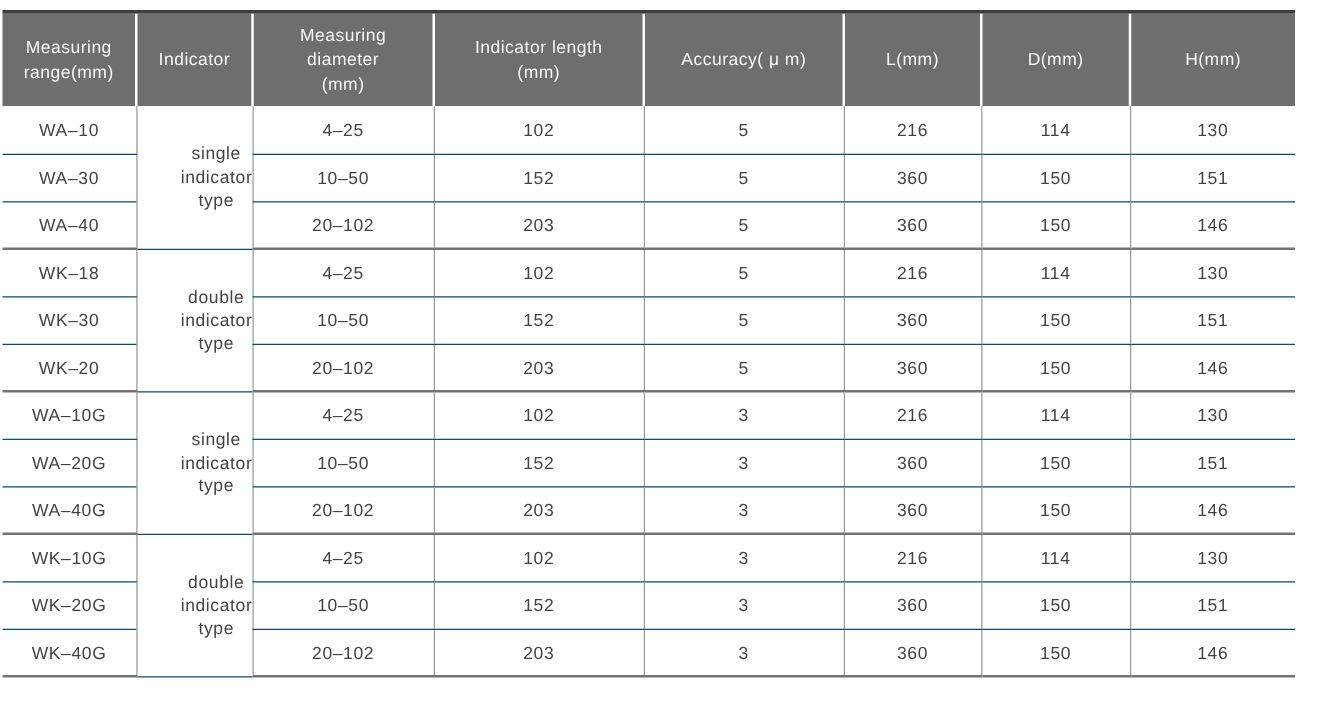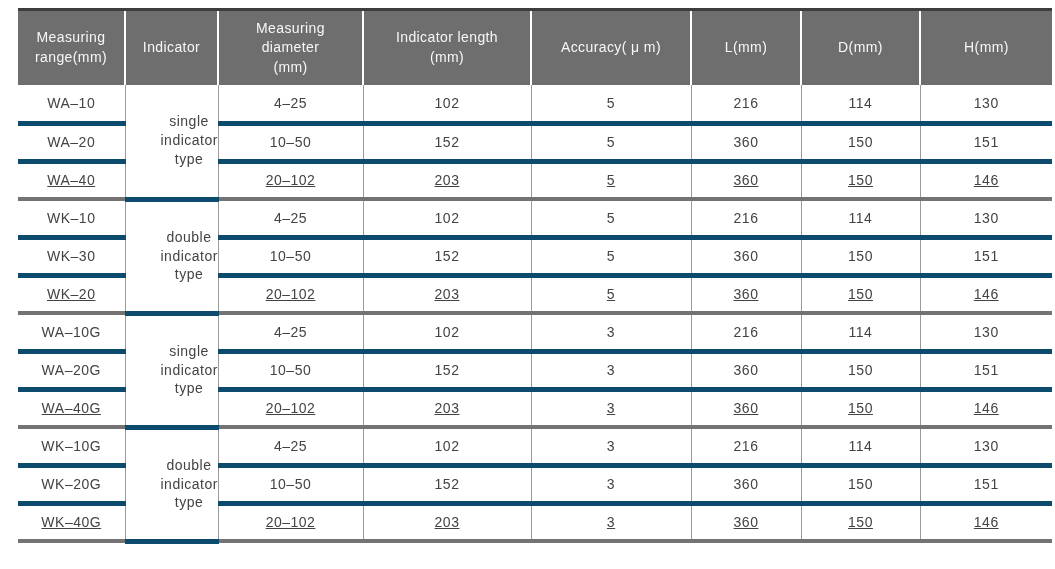--- a/index.html
+++ b/index.html
@@ -2,42 +2,42 @@
 <html><head>
 <meta charset="utf-8">
 <style>
   * { margin: 0; padding: 0; box-sizing: border-box; }
   html, body { background: #ffffff; }
   body {
     width: 1055px; height: 569px; position: relative; overflow: hidden;
     font-family: "Liberation Sans", sans-serif;
   }
   .table-wrap {
-    position: absolute; left: 18px; top: 8px; width: 1034px;
+    position: absolute; left: 2px; top: 8px; width: 1034px;
     border-top: 3px solid #3d3d3d;
   }
   table {
     width: 1034px; border-collapse: collapse; table-layout: fixed;
   }
   th {
     background: #6e6e6e; color: #f7f7f7;
     font-weight: normal; font-size: 14px; line-height: 1.4;
     height: 74px; text-align: center; vertical-align: middle;
     white-space: pre-line; letter-spacing: 0.4px;
   }
   th + th { border-left: 2px solid #ffffff; }
   td {
     font-size: 14px; color: #434343; letter-spacing: 0.5px;
     height: 38px; text-align: center; vertical-align: middle;
     border-left: 1px solid #9a9a9a;
     background: #ffffff;
   }
   td:first-child { border-left: none; }
-  tr.r-mid td { border-bottom: 5px solid #0c4a6e; }
-  tr.r-end td { border-bottom: 4px solid #737373; text-decoration: underline; }
+  tr.r-mid td { border-bottom: 1px solid #0c4a6e; }
+  tr.r-end td { border-bottom: 2px solid #737373; }
   td.c-ind { white-space: pre-line; line-height: 1.35; border-bottom: 2px solid #4e4e4e; padding-left: 35px; }
 </style>
 </head>
 <body>
 
 <div class="table-wrap">
   <table>
     <colgroup>
       <col style="width:107px">
         <col style="width:93px">
@@ -72,40 +72,40 @@
 indicator
 type</td>
         <td>4–25</td>
         <td>102</td>
         <td>5</td>
         <td>216</td>
         <td>114</td>
         <td>130</td>
       </tr>
       <tr class="r-mid">
-        <td>WA–20</td>
+        <td>WA–30</td>
         <td>10–50</td>
         <td>152</td>
         <td>5</td>
         <td>360</td>
         <td>150</td>
         <td>151</td>
       </tr>
       <tr class="r-end">
         <td>WA–40</td>
         <td>20–102</td>
         <td>203</td>
         <td>5</td>
         <td>360</td>
         <td>150</td>
         <td>146</td>
       </tr>
 
       <tr class="r-mid">
-        <td>WK–10</td>
+        <td>WK–18</td>
         <td class="c-ind" rowspan="3">double
 indicator
 type</td>
         <td>4–25</td>
         <td>102</td>
         <td>5</td>
         <td>216</td>
         <td>114</td>
         <td>130</td>
       </tr>

